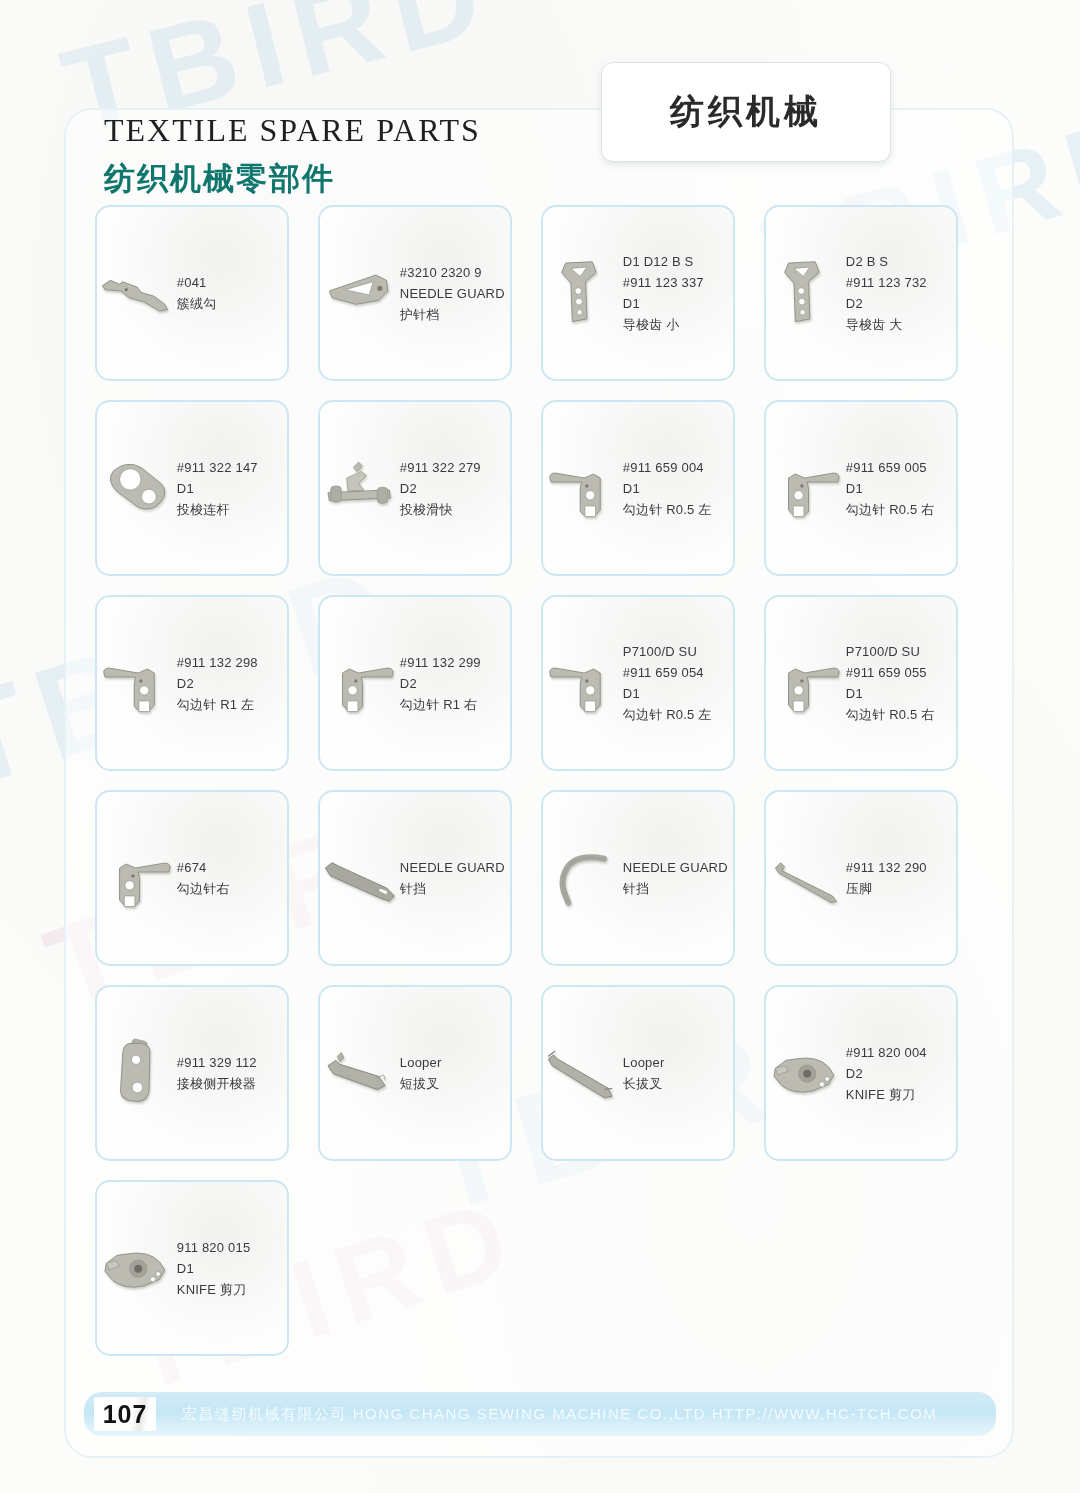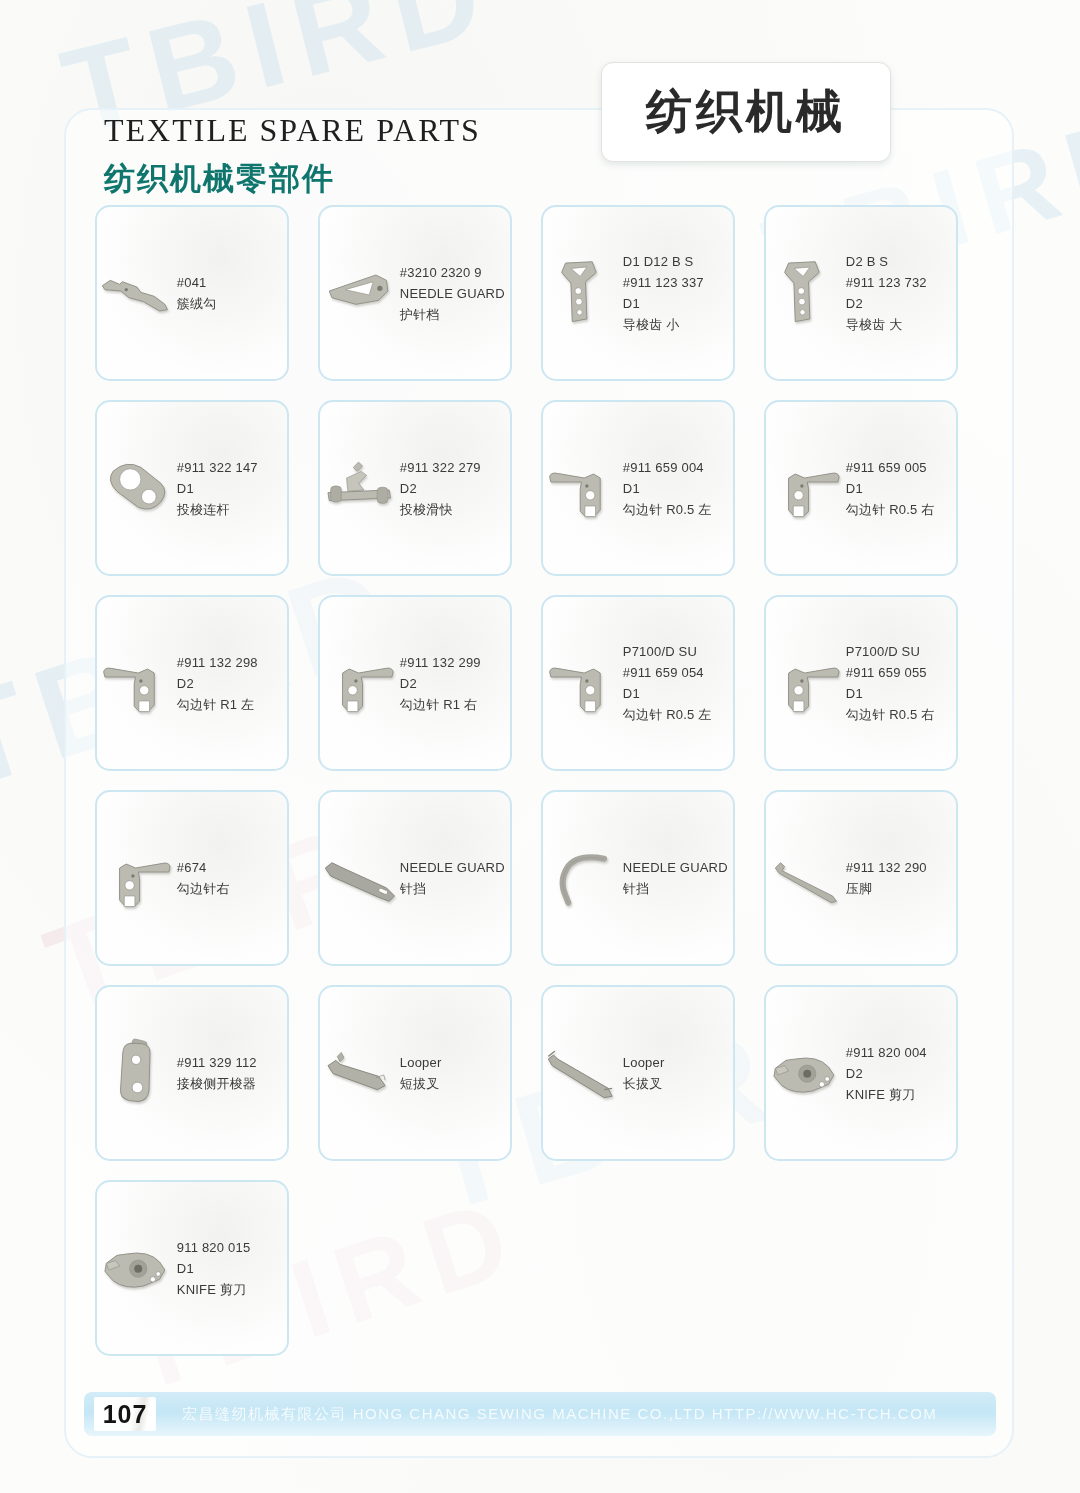--- a/index.html
+++ b/index.html
@@ -41,21 +41,21 @@
     position:absolute;left:104px;top:158px;margin:0;
     font-size:31px;font-weight:bold;color:#0f766e;letter-spacing:2px;white-space:nowrap;
   }
   .corner-box{
     position:absolute;left:601px;top:62px;width:288px;height:98px;
     background:#fff;border:1px solid #e2e2de;border-radius:12px;
     box-shadow:0 3px 6px rgba(150,180,170,0.25);
     display:flex;align-items:center;justify-content:center;
   }
   .corner-box span{
-    font-size:46px;font-weight:bold;color:#2a2a2a;letter-spacing:4px;
+    font-size:34px;font-weight:bold;color:#2a2a2a;letter-spacing:4px;
     font-family:"Liberation Serif", serif;white-space:nowrap;
   }
 
   
   .grid{
     position:absolute;left:95px;top:205px;width:864px;
     display:grid;grid-template-columns:repeat(4,194px);
     column-gap:29px;row-gap:19px;
   }
   .cell{
@@ -69,21 +69,21 @@
   .cell-img{width:42%;height:100%;display:flex;align-items:center;justify-content:center;flex:0 0 42%;}
   .cell-img svg{width:96px;height:92px;filter:drop-shadow(1px 2px 1px rgba(120,120,110,0.35));}
   .cell-text{flex:1;display:flex;flex-direction:column;justify-content:center;
     padding-right:4px;}
   .cell-text .line{
     font-size:13px;line-height:21px;color:#3a3a3a;white-space:nowrap;letter-spacing:.2px;}
 
   
   .footer-bar{
     position:absolute;left:84px;top:1392px;width:912px;height:44px;
-    border-radius:8px;
+    border-radius:18px;
     background:linear-gradient(180deg,#d3ecf8 0%,#c4e6f5 45%,#e7f6fc 100%);
     display:flex;align-items:center;overflow:hidden;
   }
   .page-num-box{
     margin-left:10px;width:62px;height:34px;flex:0 0 auto;
     background:linear-gradient(100deg,#ffffff 60%,#e9e9e7 75%,#ffffff 85%);
     display:flex;align-items:center;justify-content:center;
     border-radius:2px;
   }
   .page-num-box span{font-size:25px;font-weight:bold;color:#141414;letter-spacing:1px;}

